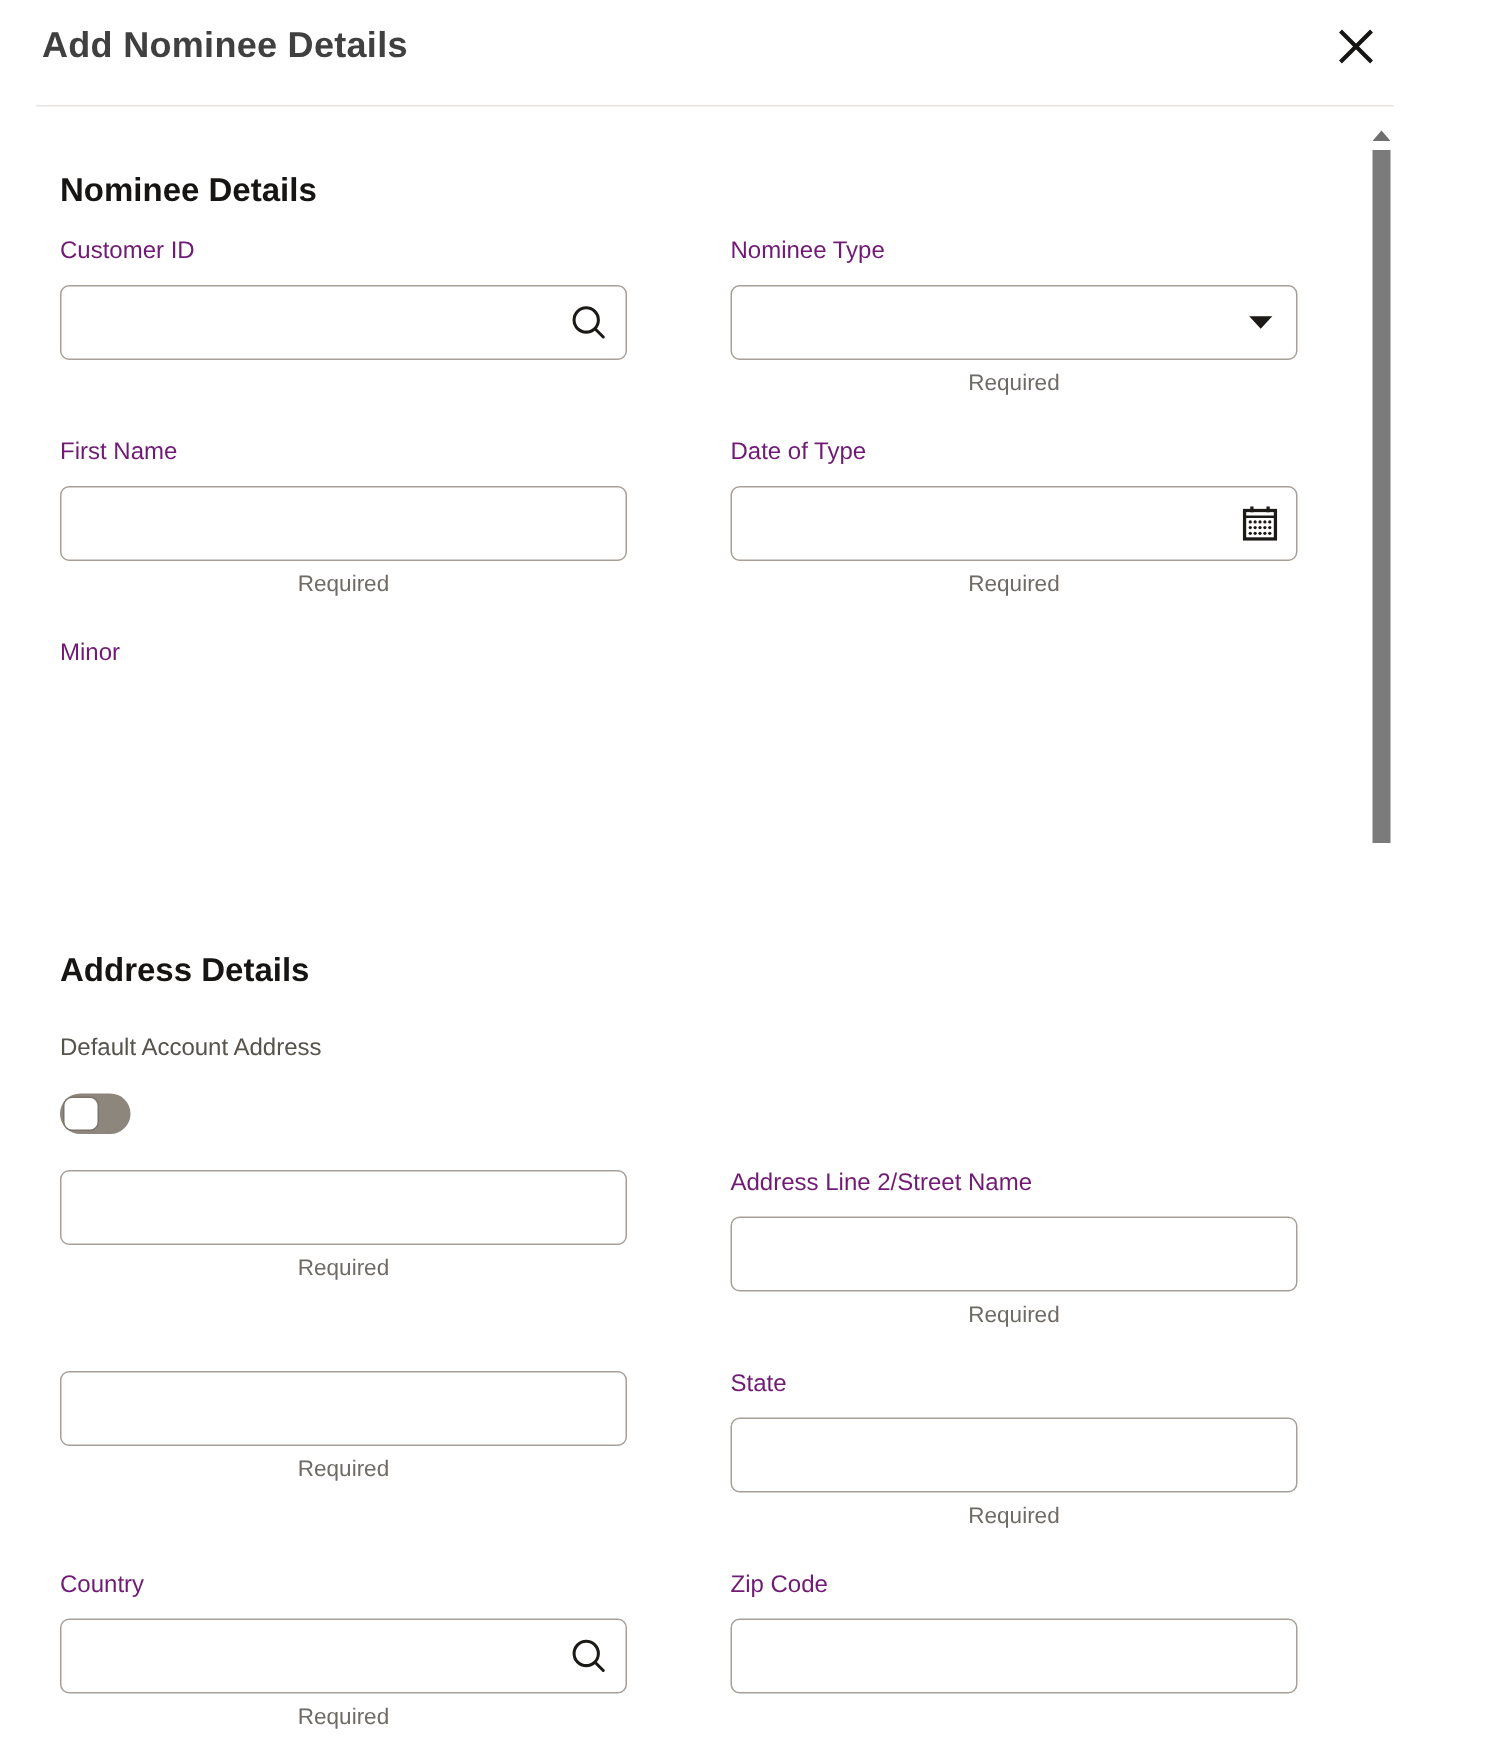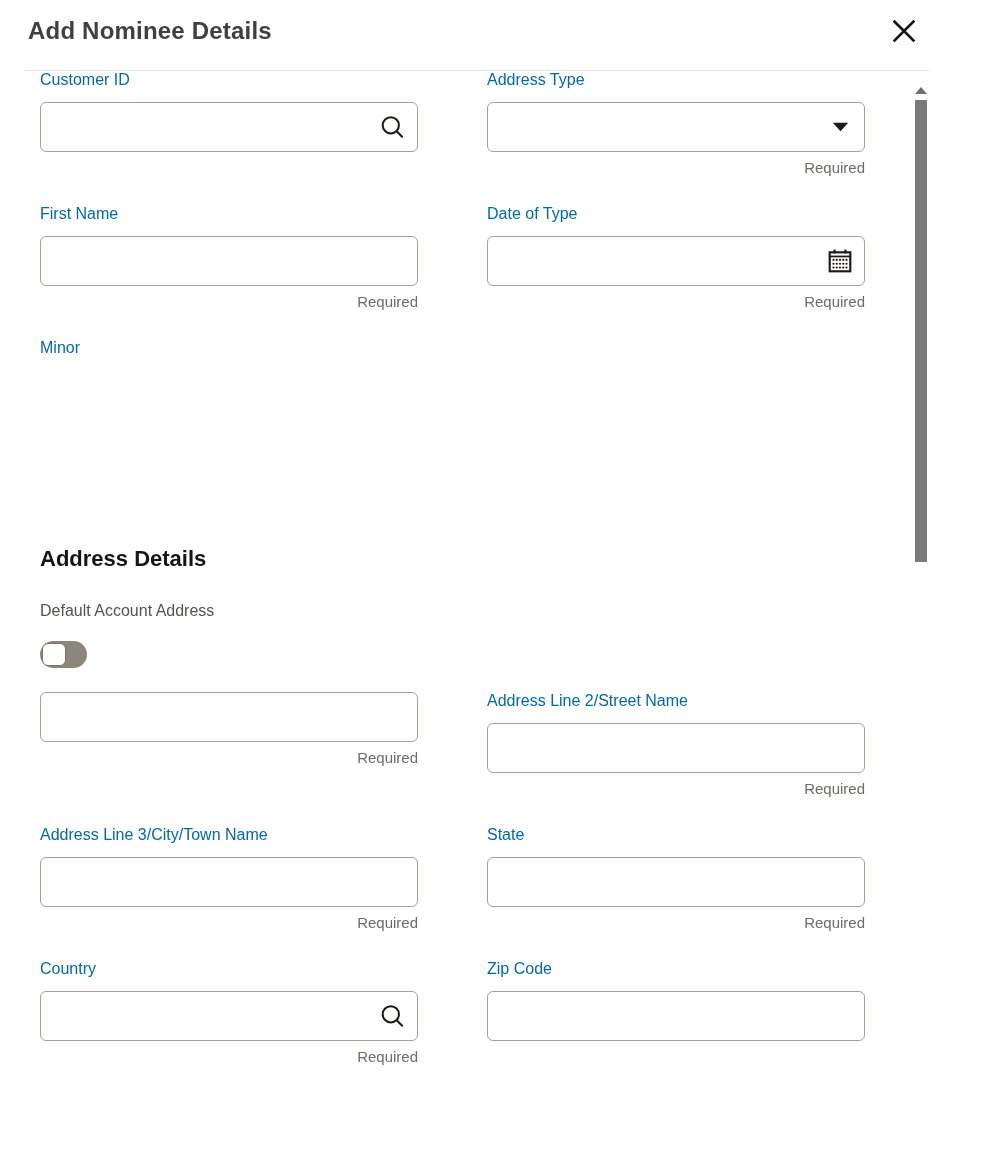--- a/index.html
+++ b/index.html
@@ -12,27 +12,27 @@
   .close-btn { position: absolute; left: 886px; top: 13px; width: 36px; height: 36px; border: none; background: transparent; cursor: pointer; display: flex; align-items: center; justify-content: center; }
   .header-divider { margin-left: 24px; width: 905px; border-bottom: 1px solid #e7e4e1; }
 
   
   .section-heading { font-size: 22px; font-weight: bold; line-height: 28px; color: #161513; margin-left: 40px; }
   .heading-nominee { margin-top: 42px; margin-bottom: 18px; }
   .heading-address { margin-top: 175px; margin-bottom: 29px; }
 
   .row { display: flex; gap: 69px; margin-left: 40px; margin-bottom: 29px; align-items: flex-start; }
   .field { width: 378px; }
-  .field-label { display: block; font-size: 16px; line-height: 18px; color: #0369a1; margin-bottom: 13px; }
+  .field-label { display: block; font-size: 16px; line-height: 18px; color: #701a75; margin-bottom: 13px; }
   .input-wrap { position: relative; width: 378px; height: 50px; }
   .text-input { width: 100%; height: 100%; border: 1px solid #a6a099; border-radius: 6px; background: #ffffff; font-size: 16px; padding: 0 44px 0 14px; color: #161513; outline: none; }
   .text-input.no-icon { padding-right: 14px; }
   .input-icon { position: absolute; right: 12px; top: 50%; transform: translateY(-50%); display: flex; align-items: center; justify-content: center; cursor: pointer; }
   .caret-icon { right: 16px; }
-  .required-hint { display: block; text-align: right; font-size: 15px; line-height: 16px; color: #6e6a65; margin-top: 8px; }
+  .required-hint { display: block; text-align: center; font-size: 15px; line-height: 16px; color: #6e6a65; margin-top: 8px; }
 
   .minor-row { margin-bottom: 0; }
 
   .default-addr-label { display: block; font-size: 16px; line-height: 18px; color: #56524c; margin-left: 40px; }
   .toggle { position: relative; width: 47px; height: 27px; margin-left: 40px; margin-top: 21px; background: #8d867c; border-radius: 14px; cursor: pointer; }
   .toggle-knob { position: absolute; left: 2px; top: 2px; width: 24px; height: 23px; background: #ffffff; border: 1px solid #79736b; border-radius: 6px; }
   .addr-rows { margin-top: 24px; }
 
   
   .scrollbar { position: absolute; top: 84px; left: 912px; width: 18px; height: 980px; }
@@ -51,36 +51,37 @@
     <button class="close-btn">
       <span>
         <svg width="30" height="30" viewBox="0 0 24 24">
           <path d="M4.5 4.5 L19.5 19.5 M19.5 4.5 L4.5 19.5" stroke="#161513" stroke-width="2.2" stroke-linecap="square" fill="none"></path>
         </svg>
       </span>
     </button>
   </div>
   <div class="header-divider"></div>
 
+  <h2 class="section-heading heading-nominee">Nominee Details</h2>
 
   <div class="row">
     <div class="field">
       <label class="field-label">Customer ID</label>
       <div class="input-wrap">
         <input class="text-input" type="text" value="" style="">
         <span class="input-icon">
           <svg width="27" height="27" viewBox="0 0 24 24">
             <circle cx="10.5" cy="10.5" r="7.2" fill="none" stroke="#1c1a17" stroke-width="1.8"></circle>
             <line x1="15.7" y1="15.7" x2="20.6" y2="20.6" stroke="#1c1a17" stroke-width="1.8" stroke-linecap="round"></line>
           </svg>
         </span>
       </div>
     </div>
     <div class="field">
-      <label class="field-label">Address Type</label>
+      <label class="field-label">Nominee Type</label>
       <div class="input-wrap">
         <input class="text-input" type="text" value="" style="">
         <span class="input-icon caret-icon">
           <svg width="17" height="10" viewBox="0 0 17 10">
             <path d="M0.8 0.8 L16.2 0.8 L8.5 9.2 Z" fill="#1c1a17"></path>
           </svg>
         </span>
       </div>
       <span class="required-hint">Required</span>
     </div>
@@ -153,21 +154,20 @@
         <label class="field-label">Address Line 2/Street Name</label>
         <div class="input-wrap">
           <input class="text-input no-icon" type="text" value="" style="">
         </div>
         <span class="required-hint">Required</span>
       </div>
     </div>
 
     <div class="row">
       <div class="field">
-        <label class="field-label">Address Line 3/City/Town Name</label>
         <div class="input-wrap">
           <input class="text-input no-icon" type="text" value="" style="">
         </div>
         <span class="required-hint">Required</span>
       </div>
       <div class="field">
         <label class="field-label">State</label>
         <div class="input-wrap">
           <input class="text-input no-icon" type="text" value="" style="">
         </div>

